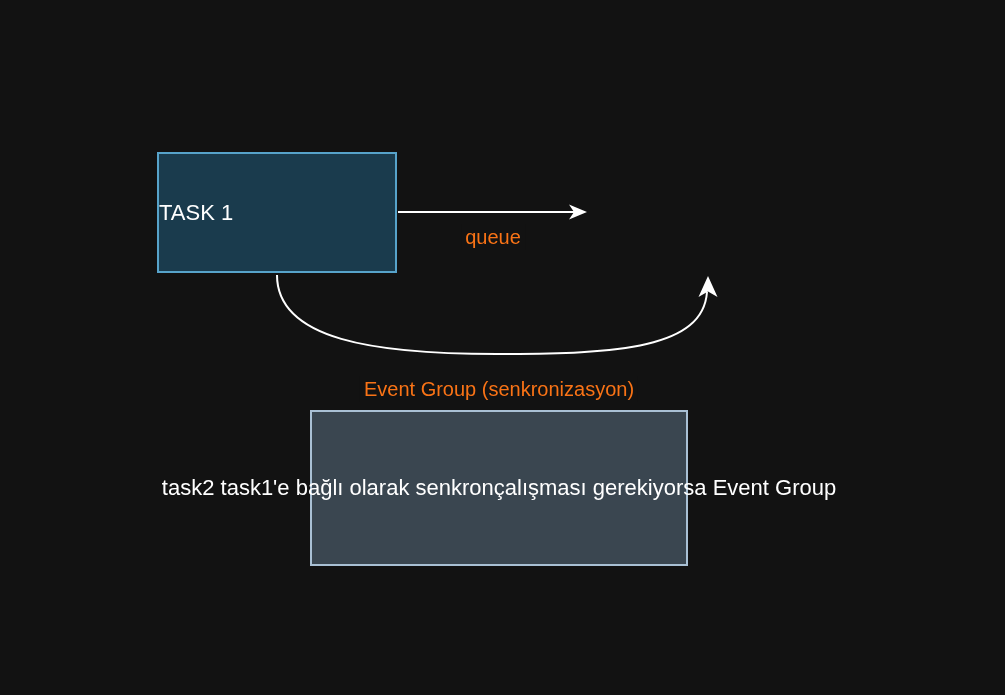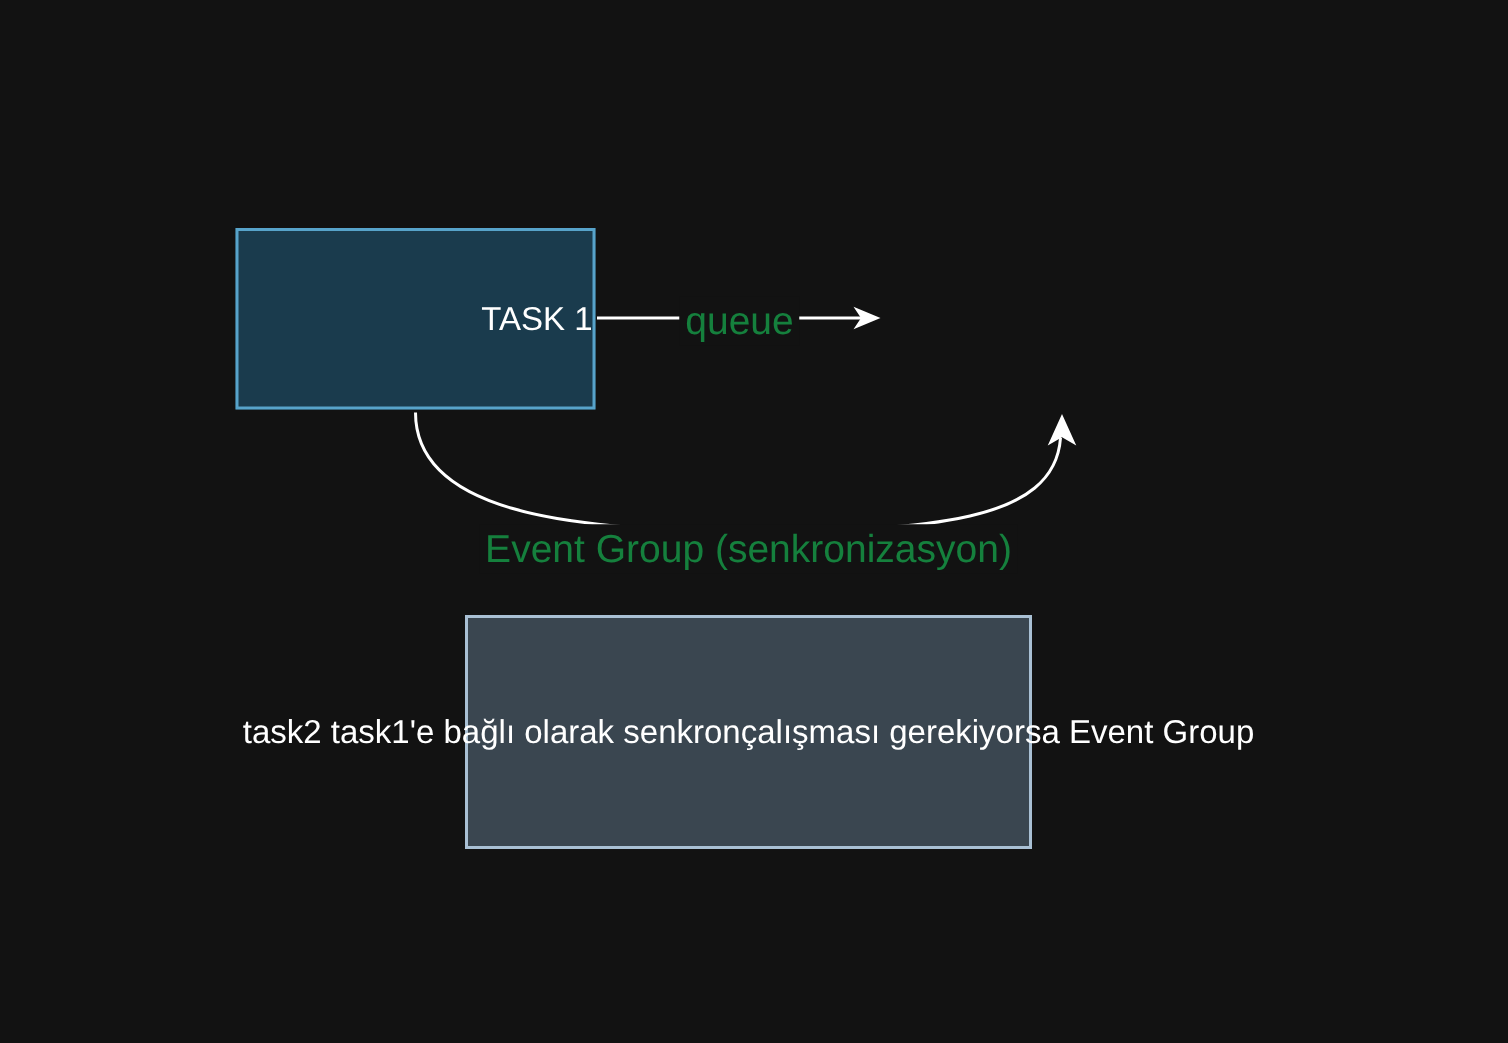--- a/index.html
+++ b/index.html
@@ -25,35 +25,36 @@
     pointer-events: none;
   }
   .task-node {
     position: absolute;
     width: 236px;
     height: 117px;
     background: #1a3b4d;
     border: 2px solid #57a3ca;
     display: flex;
     align-items: center;
-    justify-content: flex-end;
+    justify-content: flex-start;
     font-size: 22px;
     color: #ffffff;
     box-sizing: content-box;
   }
   .task1 { left: 157px; top: 152px; }
   .task2 { left: 589px; top: 152px; }
   .edge-label {
     position: absolute;
     transform: translate(-50%, -50%);
     background: #121212;
     padding: 1px 4px;
-    font-size: 26px;
-    color: #15803d;
+    font-size: 20px;
+    color: #f97316;
     white-space: nowrap;
+    margin-top: 23px;
   }
   .queue-label { left: 493px; top: 214px; }
   .event-label { left: 499px; top: 366px; }
   .note-box {
     position: absolute;
     left: 310px;
     top: 410px;
     width: 374px;
     height: 152px;
     background: #3a4650;

